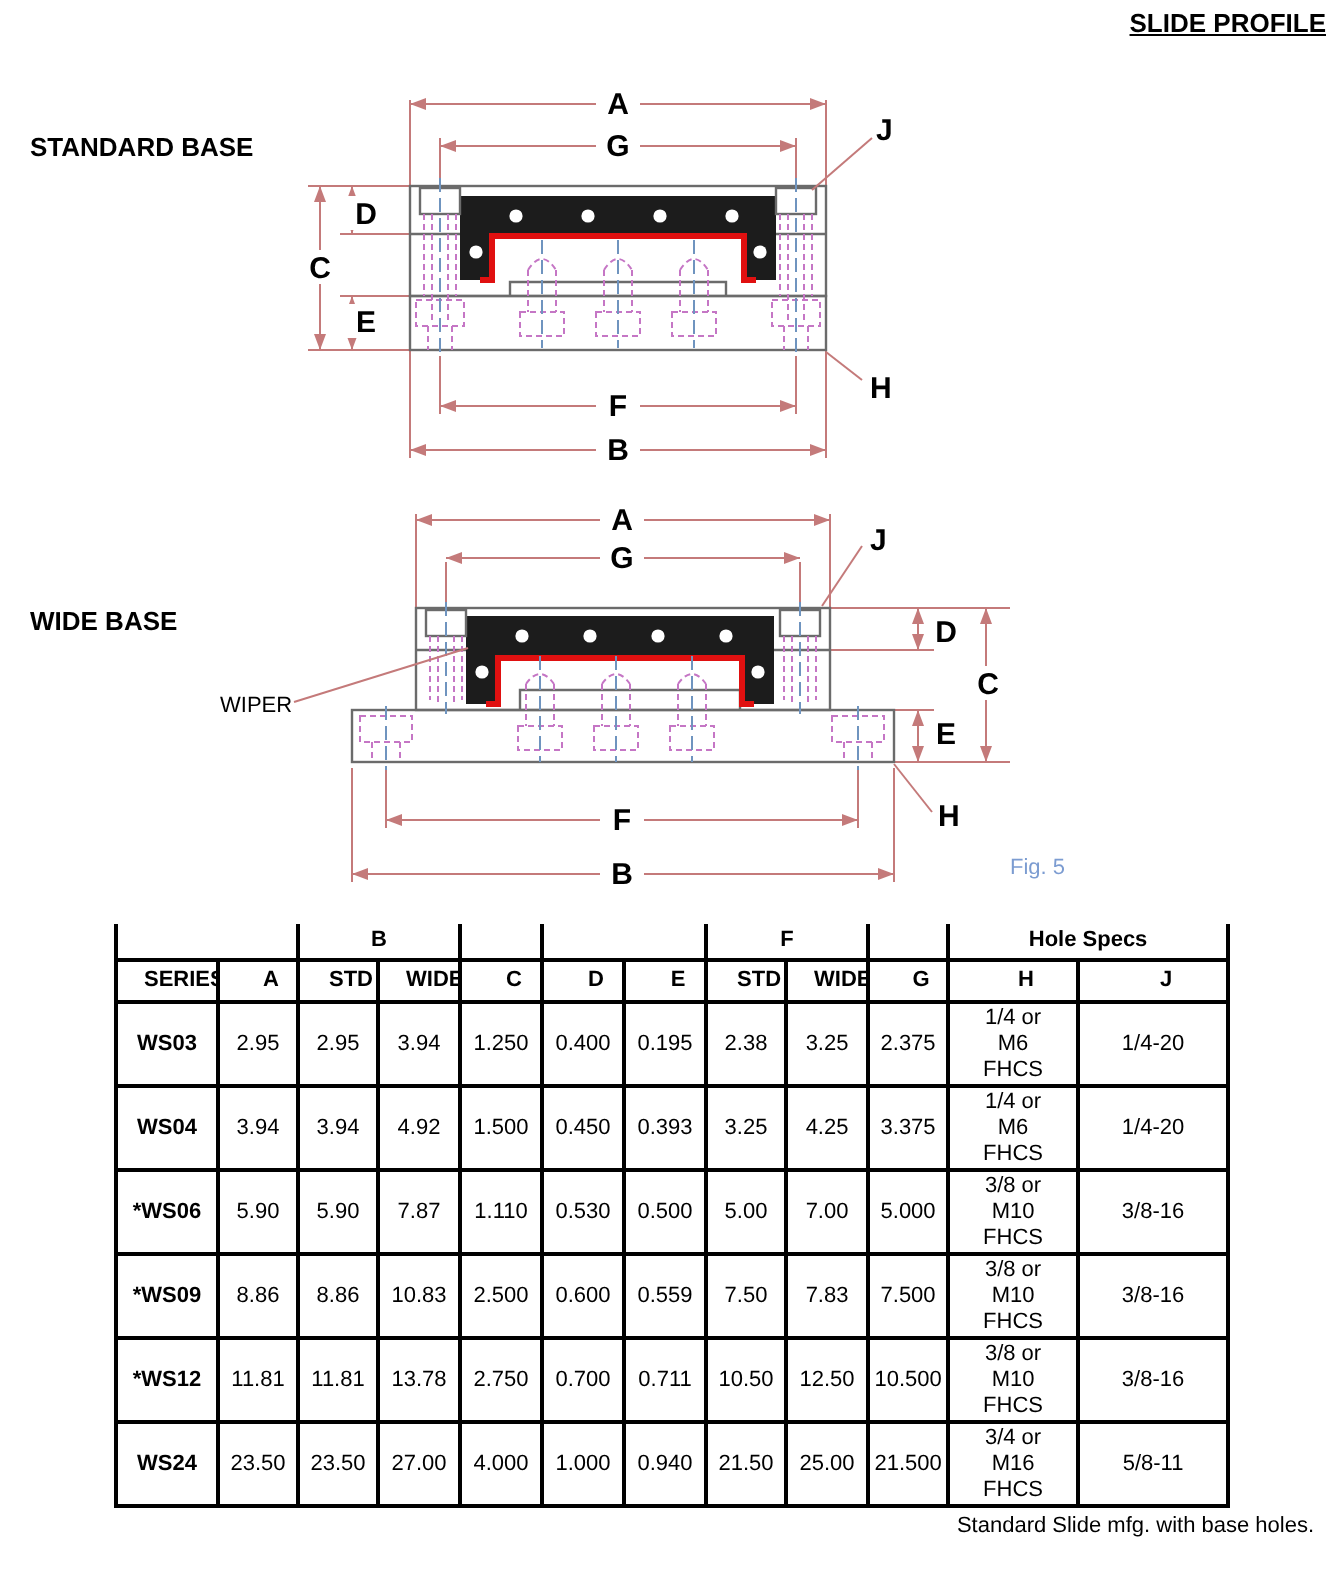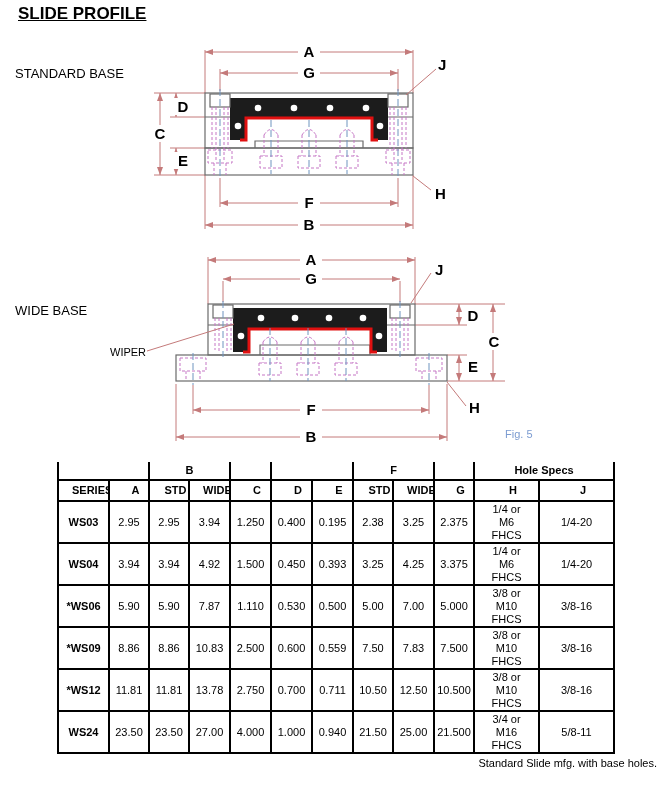--- a/index.html
+++ b/index.html
@@ -1,20 +1,20 @@
 <!DOCTYPE html>
 <html style="--dimension-line: #c47a7a; --body-line: #6b6b6b; --bolt-line: #c576c5; --centerline: #6f94bf; --wiper-fill: #1c1c1c; --channel-red: #e01010; --figure-caption: #7c9cd1;"><head>
 <meta charset="utf-8">
 <style>
   html,body{margin:0;padding:0;background:#fff;}
   .page{position:relative;width:663px;height:787px;background:#fff;overflow:hidden;
         font-family:"Liberation Sans",sans-serif;color:#000;}
-  .title{position:absolute;top:4px;left:18px;right:0;text-align:left;
-         font-size:17px;font-weight:bold;text-decoration:underline;}
-  .dlabel{position:absolute;font-size:13px;font-weight:normal;white-space:nowrap;}
+  .title{position:absolute;top:4px;left:18px;right:0;text-align:right;
+         font-size:13px;font-weight:bold;text-decoration:underline;}
+  .dlabel{position:absolute;font-size:13px;font-weight:bold;white-space:nowrap;}
   #std-label{left:15px;top:66px;}
   #wide-label{left:15px;top:303px;text-align:right;}
   .fig{position:absolute;left:505px;top:428px;font-size:11px;font-weight:normal;
        color:var(--figure-caption,#7c9cd1);}
   svg.diagram{position:absolute;overflow:visible;}
   #std{left:140px;top:38px;}
   #wide{left:95px;top:245px;}
   
   .dim{stroke:var(--dimension-line,#c47a7a);stroke-width:1;fill:none;}
   .body{stroke:var(--body-line,#6b6b6b);stroke-width:1.2;fill:none;}

